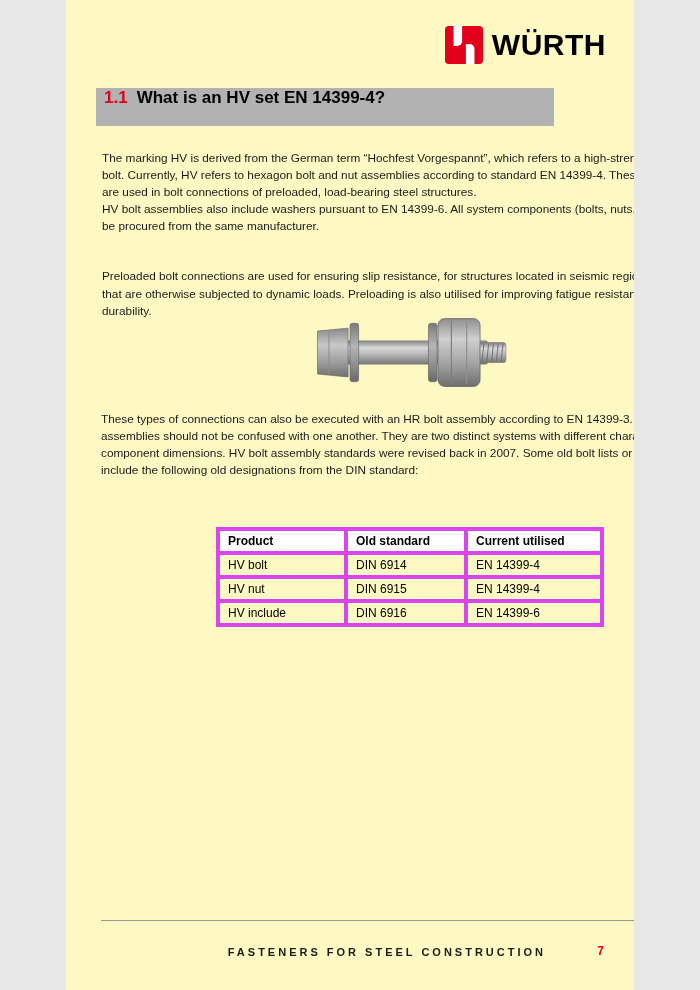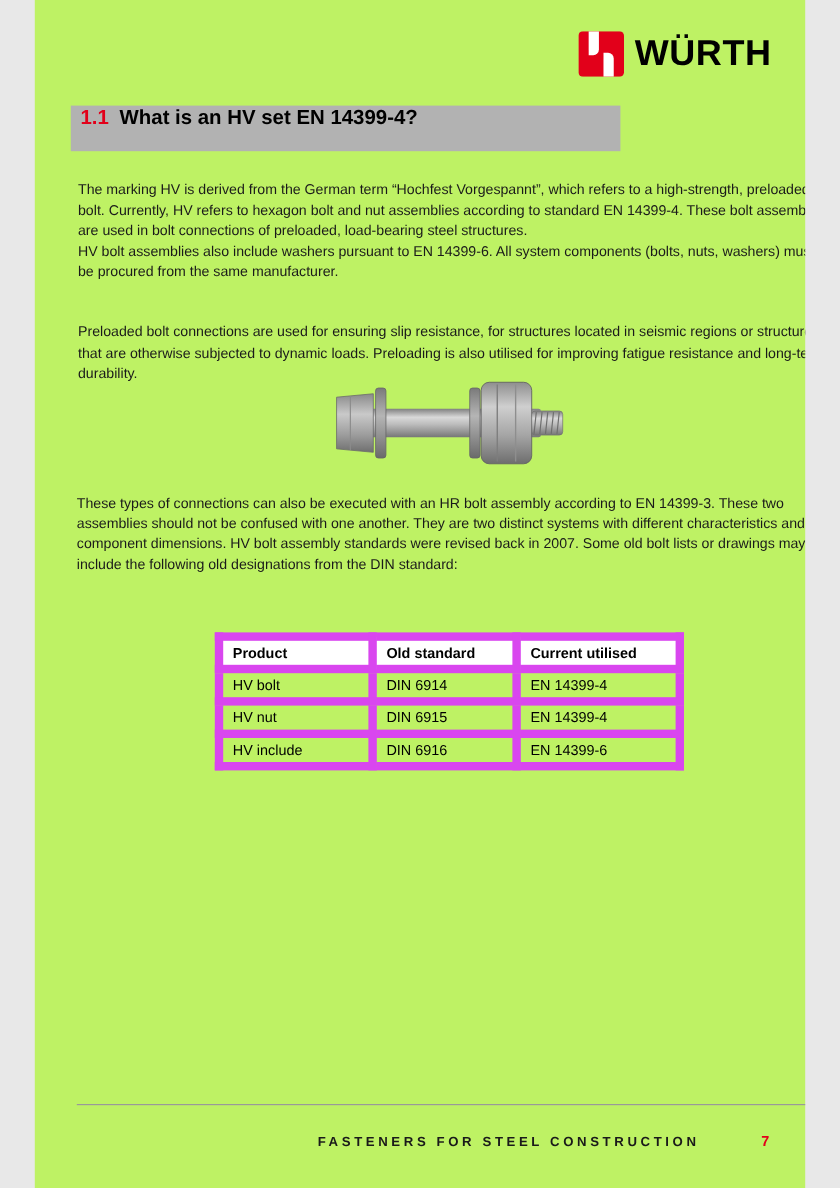--- a/index.html
+++ b/index.html
@@ -1,23 +1,23 @@
 <!DOCTYPE html>
 <html><head>
 <meta charset="utf-8">
 <style>
   * { margin: 0; padding: 0; box-sizing: border-box; }
   html, body { background: #e8e8e8; }
   body { font-family: "Liberation Sans", sans-serif; }
   .page {
     position: relative;
-    width: 642px;
+    width: 568px;
     height: 990px;
     margin: 0 auto;
-    background: #bef264;
+    background: #fef9c3;
     overflow: hidden;
     color: #1a1a1a;
   }
 
   
   .logo {
     position: absolute;
     top: 26px;
     right: 28px;
     display: flex;
@@ -91,21 +91,21 @@
   
   table.standards {
     position: absolute;
     top: 527px;
     left: 150px;
     border-collapse: collapse;
     font-size: 12px;
     color: #000;
   }
   table.standards th, table.standards td {
-    border: 7px solid #d946ef;
+    border: 4px solid #d946ef;
     padding: 3px 8px 3px 8px;
     text-align: left;
     white-space: nowrap;
     vertical-align: middle;
     height: 19px;
   }
   table.standards th { font-weight: bold; background: #ffffff; }
   table.standards col.c1 { width: 128px; }
   table.standards col.c2 { width: 120px; }
   table.standards col.c3 { width: 136px; }

